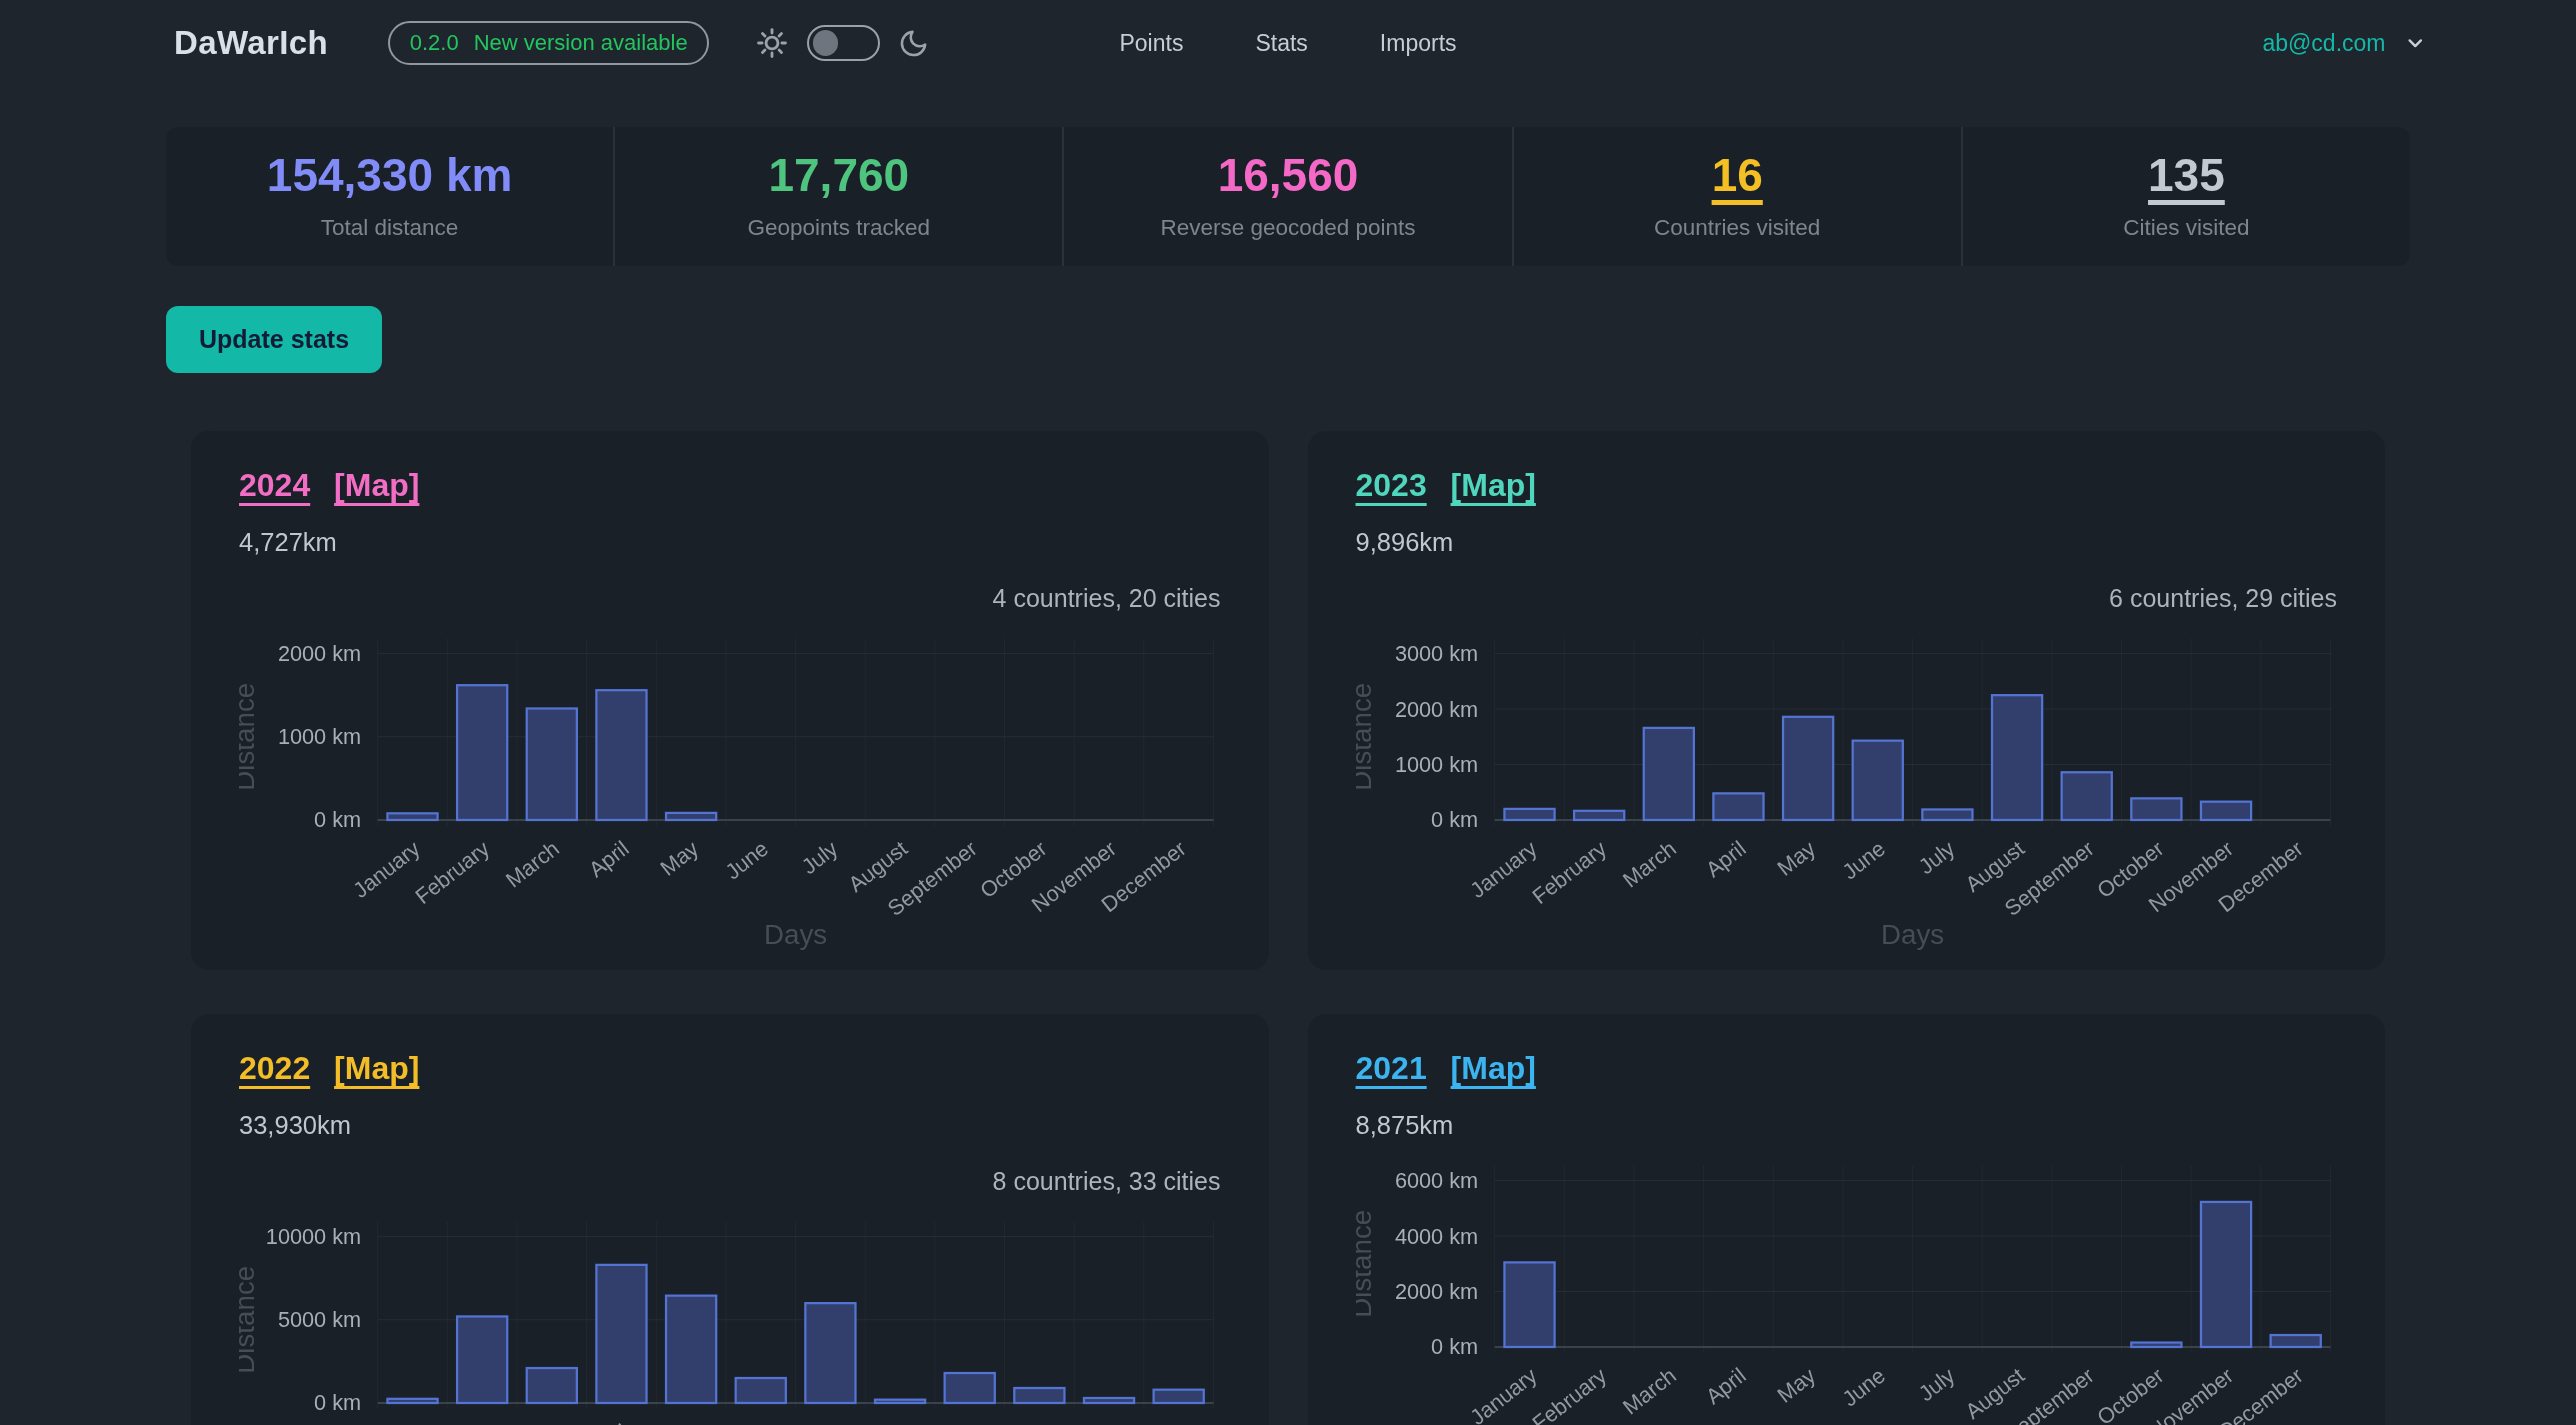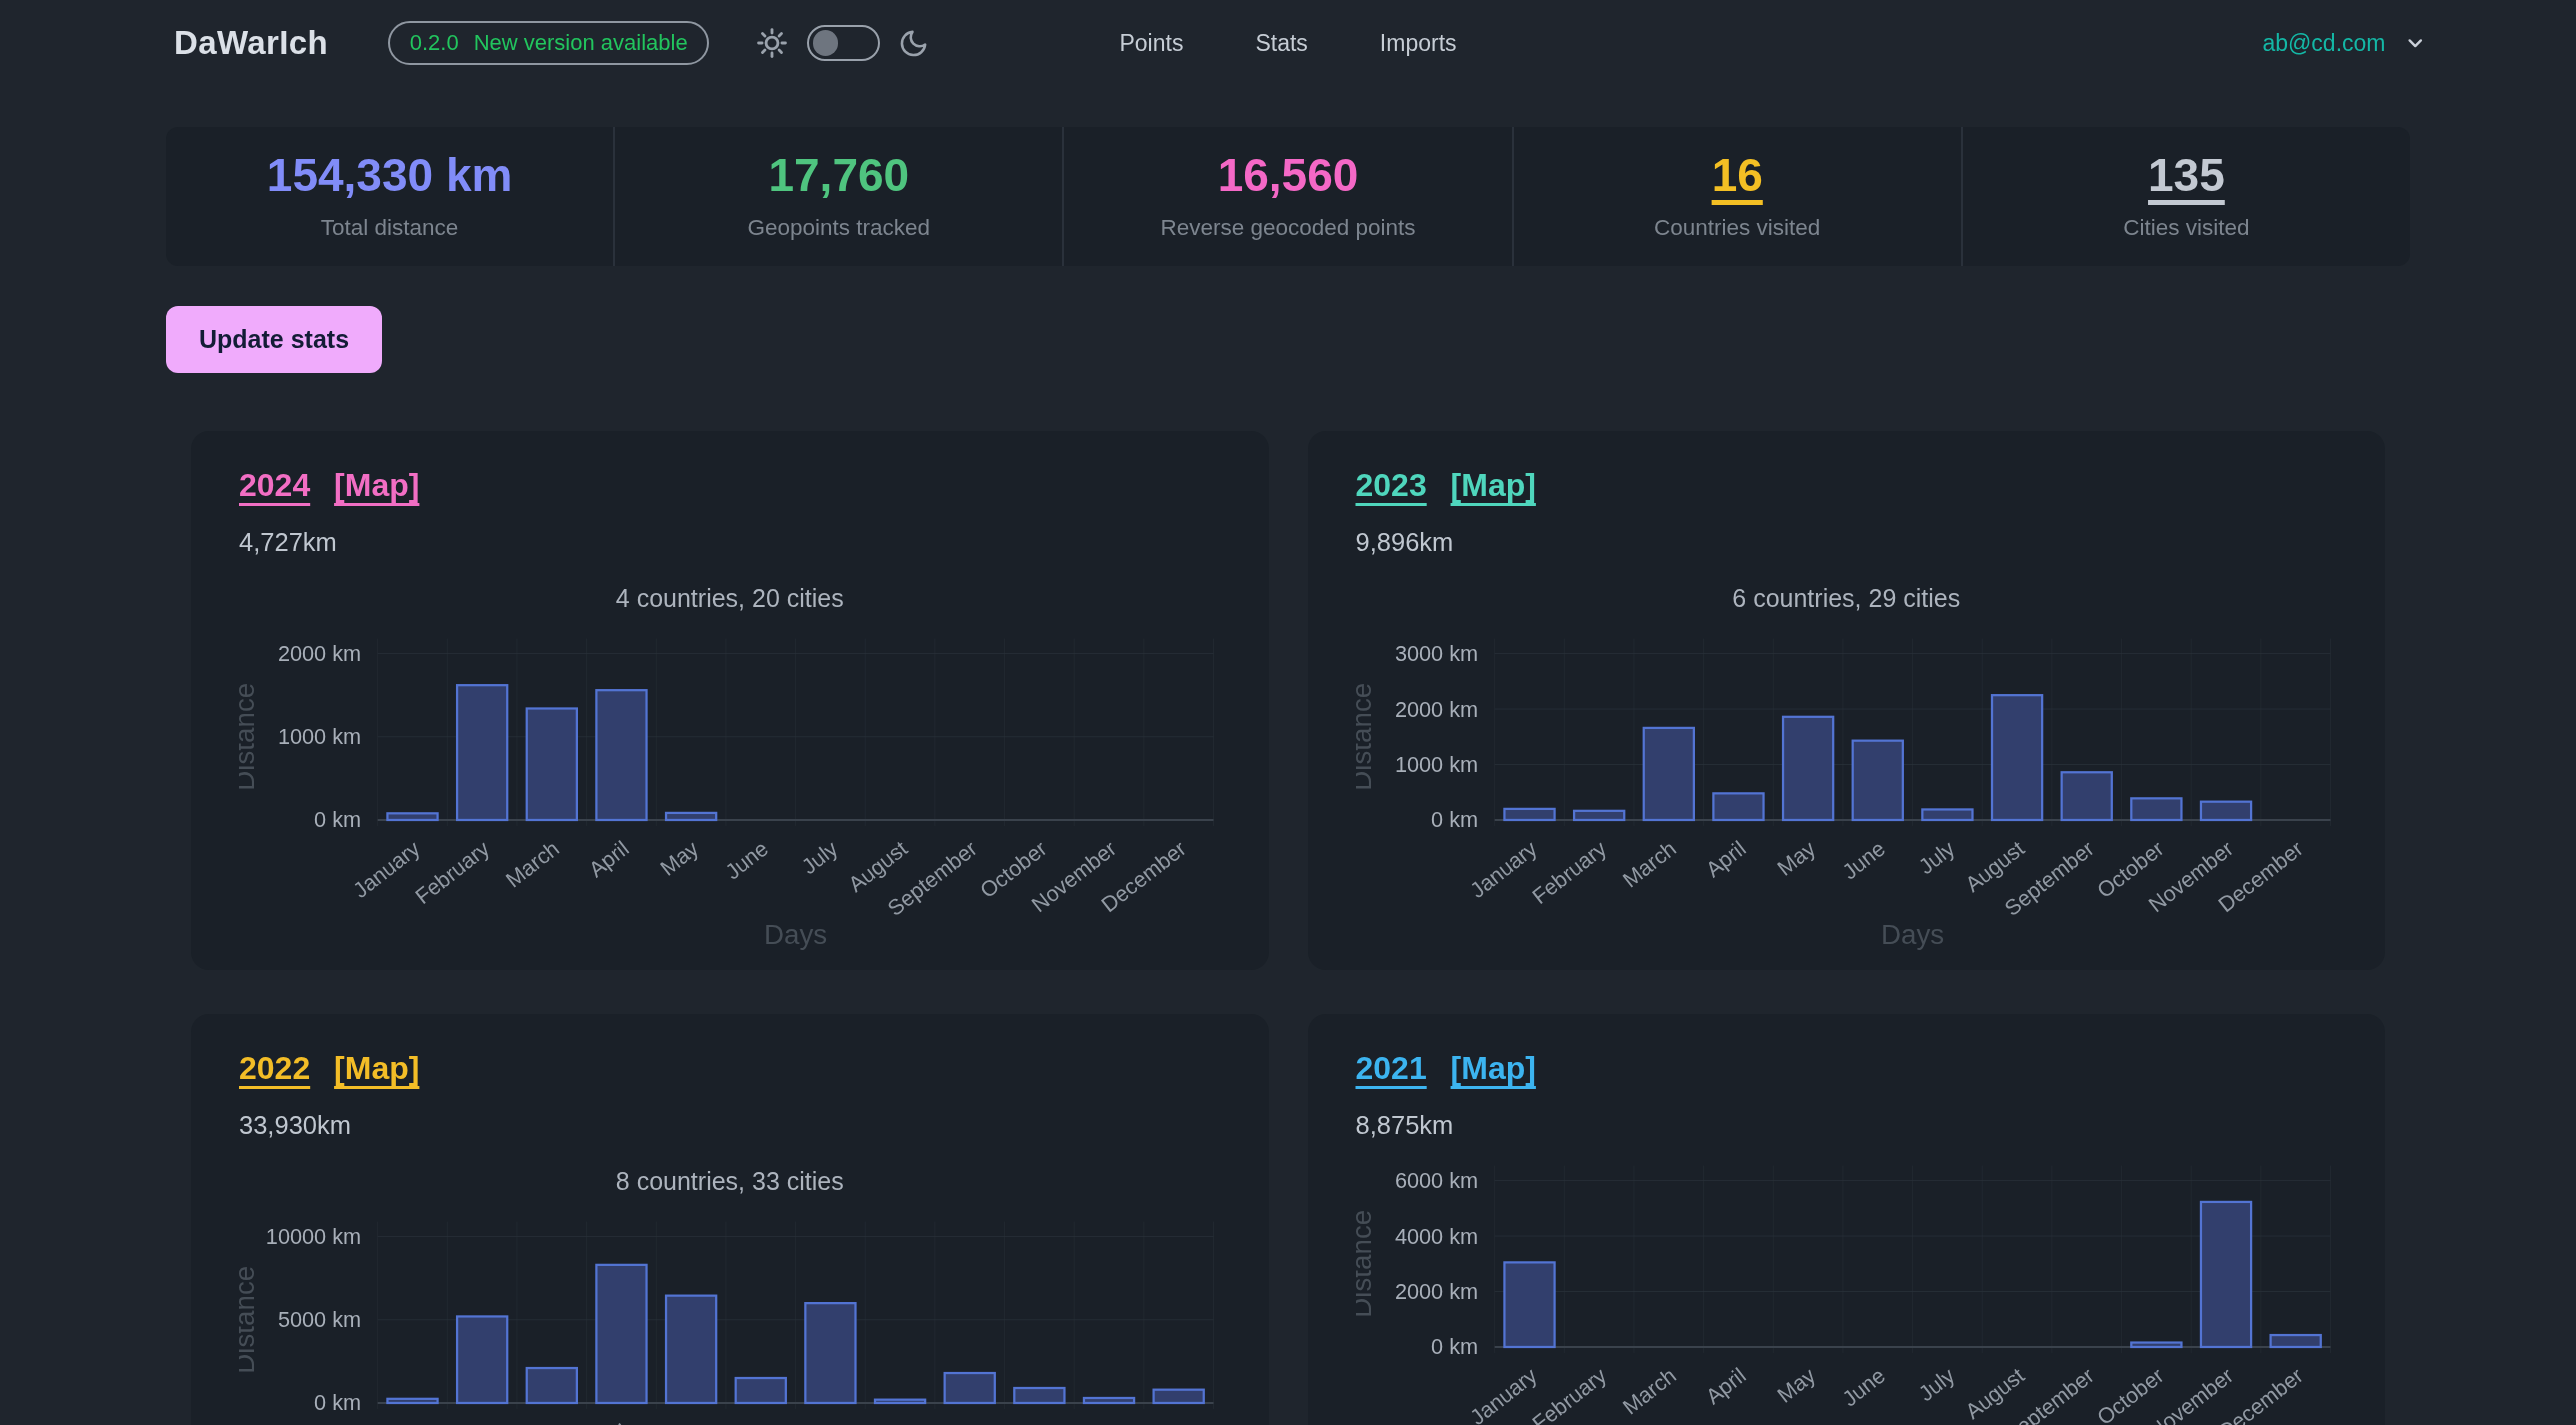--- a/index.html
+++ b/index.html
@@ -27,32 +27,32 @@
     margin:41px 166px 0; height:139px; background:#1a2028; border-radius:12px;
     display:flex; align-items:stretch;
   }
   .stat-cell { flex:1; display:flex; flex-direction:column; align-items:center; justify-content:center; position:relative; }
   .stat-cell + .stat-cell { border-left:2.2px solid #2a313b; }
   .stat-value { font-size:46px; font-weight:700; line-height:1; }
   .stat-value.link { text-decoration:underline; text-decoration-thickness:4.5px; text-underline-offset:9px; cursor:pointer; }
   .stat-label { margin-top:16.5px; font-size:22.5px; color:#7d858f; }
   
   .update-btn {
-    margin:40px 0 0 166px; display:inline-block; background:#f0abfc; color:#131c36;
+    margin:40px 0 0 166px; display:inline-block; background:#14b8a6; color:#131c36;
     font-size:25px; font-weight:700; font-family:inherit; border:none; border-radius:12px;
     padding:19px 33px; cursor:pointer;
   }
   
   .cards { margin:58px 191px 0; display:grid; grid-template-columns:1fr 1fr; gap:44px 39px; }
   .year-card { height:539px; background:#1a2028; border-radius:18px; padding:36px 48px 0; overflow:hidden; }
   .card-title { font-size:32px; font-weight:700; }
   .card-title a { text-decoration:underline; text-decoration-thickness:3px; text-underline-offset:6.7px; }
   .card-title a + a { margin-left:15px; }
   .card-distance { margin-top:24px; font-size:25.5px; color:#c0c7d0; }
-  .card-summary { margin-top:27px; font-size:25px; color:#adb4be; text-align:center; }
+  .card-summary { margin-top:27px; font-size:25px; color:#adb4be; text-align:right; }
   .year-chart { display:block; width:982px; height:339px; margin-top:3px; font-family:inherit; }
   .icon { display:inline-flex; align-items:center; }
 </style>
 </head>
 <body>
 
 
 
 
 <header class="header">

